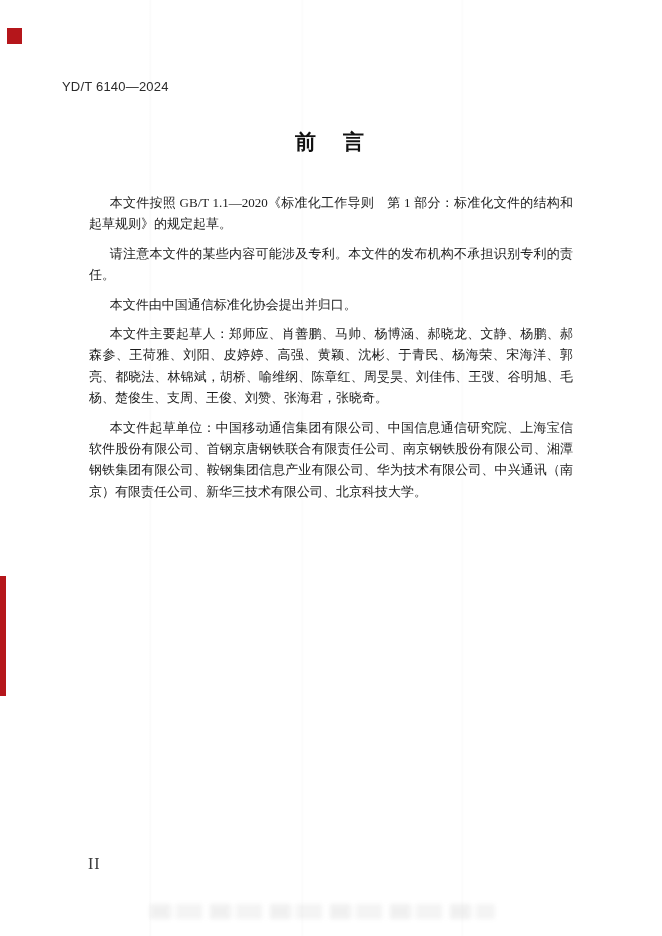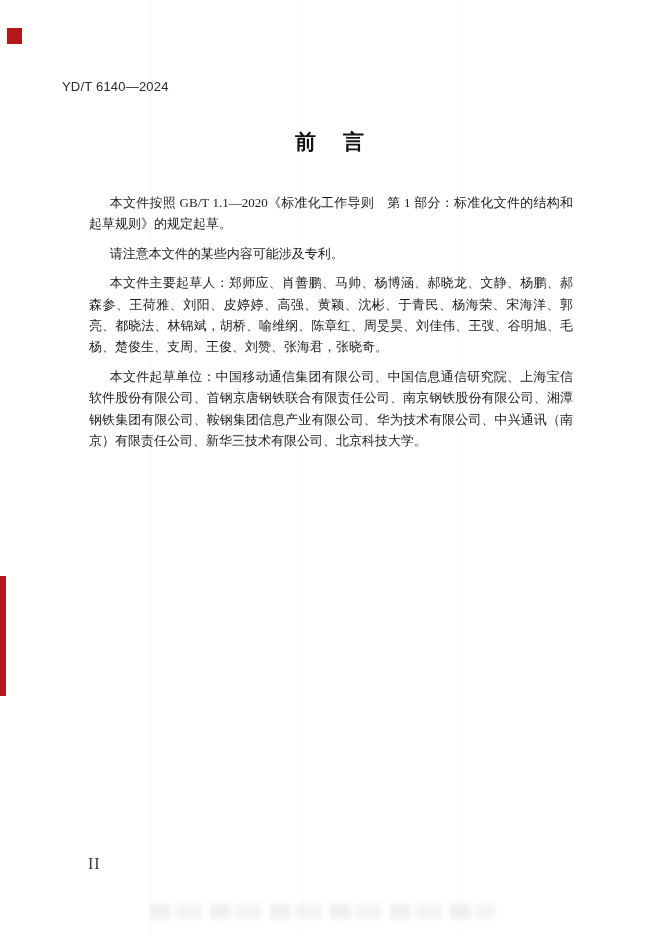--- a/index.html
+++ b/index.html
@@ -111,21 +111,22 @@
 
   <div class="red-corner"></div>
   <div class="red-edge"></div>
 
   <div class="header-code">YD/T 6140—2024</div>
 
   <div class="doc-title">前　言</div>
 
   <div class="body-text">
     <p>本文件按照 GB/T 1.1—2020《标准化工作导则　第 1 部分：标准化文件的结构和起草规则》的规定起草。</p>
-    <p>请注意本文件的某些内容可能涉及专利。</p>
+    <p>请注意本文件的某些内容可能涉及专利。本文件的发布机构不承担识别专利的责任。</p>
+    <p>本文件由中国通信标准化协会提出并归口。</p>
     <p>本文件主要起草人：郑师应、肖善鹏、马帅、杨博涵、郝晓龙、文静、杨鹏、郝森参、王荷雅、刘阳、皮婷婷、高强、黄颖、沈彬、于青民、杨海荣、宋海洋、郭亮、都晓法、林锦斌，胡桥、喻维纲、陈章红、周旻昊、刘佳伟、王弢、谷明旭、毛杨、楚俊生、支周、王俊、刘赞、张海君，张晓奇。</p>
     <p>本文件起草单位：中国移动通信集团有限公司、中国信息通信研究院、上海宝信软件股份有限公司、首钢京唐钢铁联合有限责任公司、南京钢铁股份有限公司、湘潭钢铁集团有限公司、鞍钢集团信息产业有限公司、华为技术有限公司、中兴通讯（南京）有限责任公司、新华三技术有限公司、北京科技大学。</p>
   </div>
 
   <div class="page-number">II</div>
 
   <div class="watermark"></div>
 
 </div>
 

